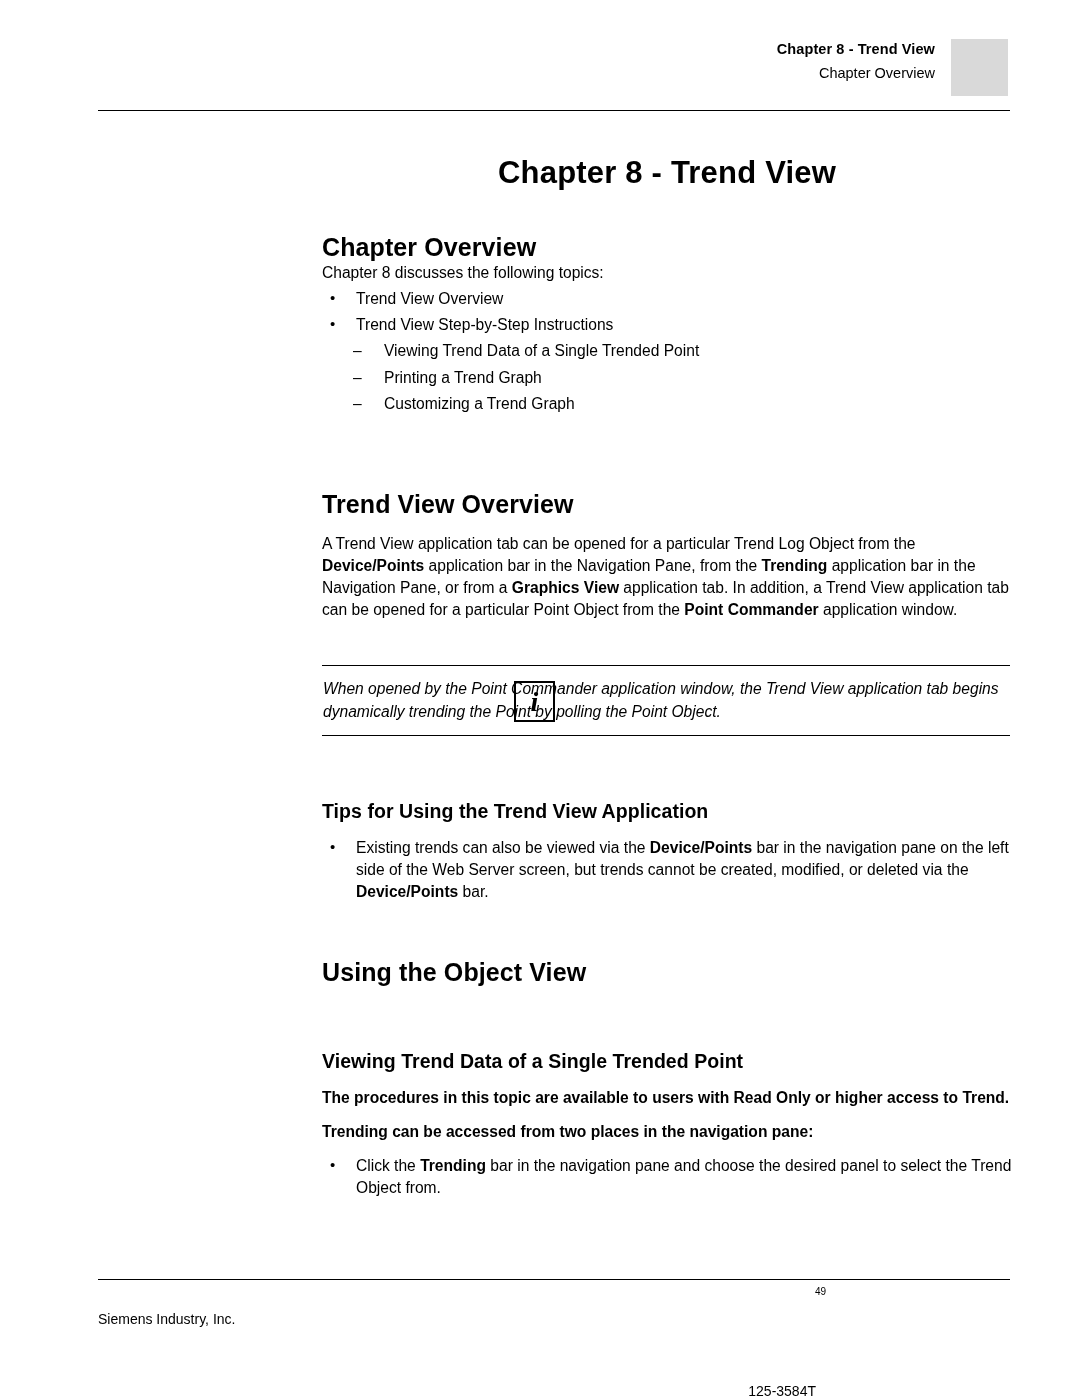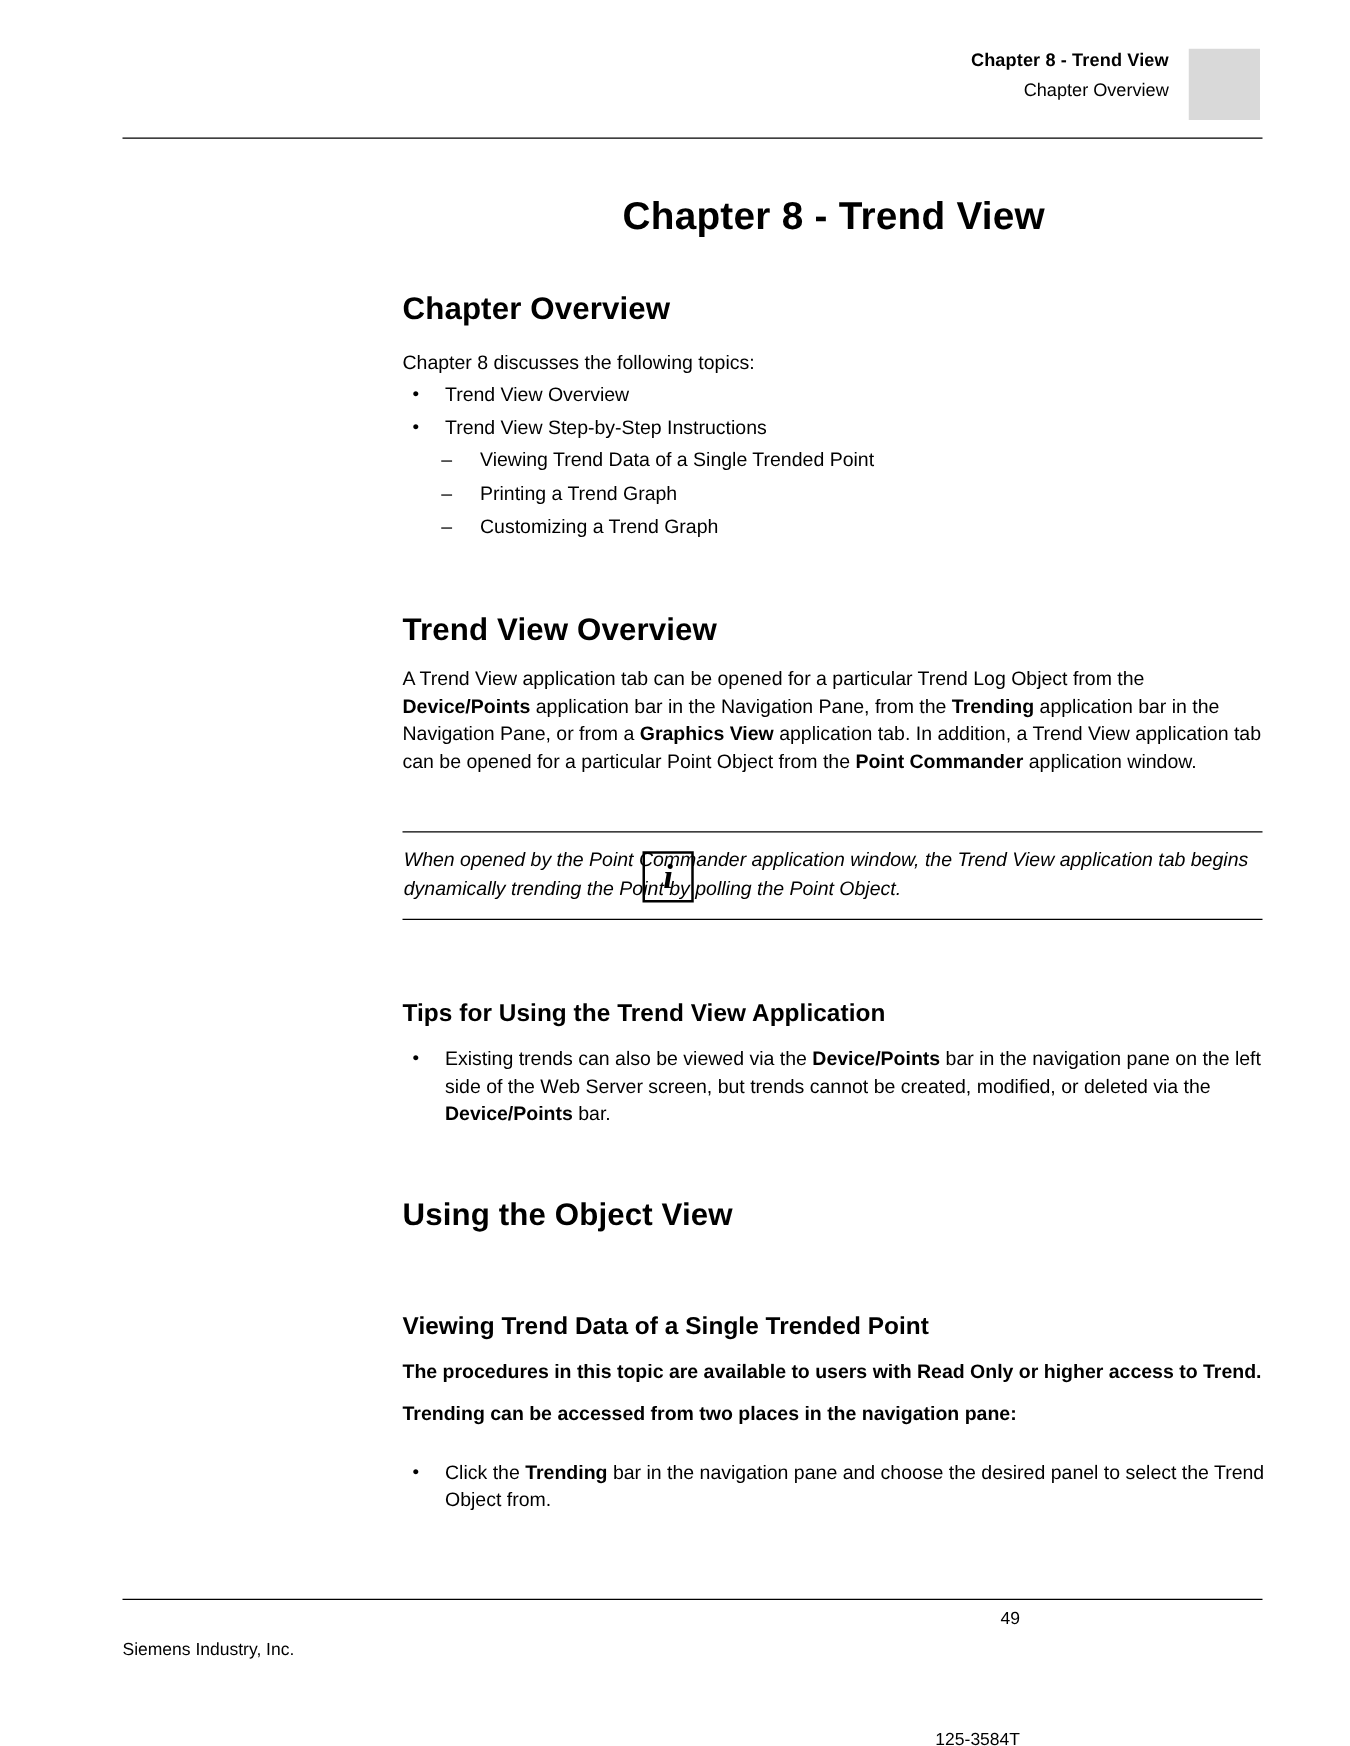--- a/index.html
+++ b/index.html
@@ -94,21 +94,21 @@
     font-size: 19.5px;
     font-weight: bold;
     letter-spacing: 0.05px;
   }
   p, li, div.body-text {
     font-size: 15.6px;
     line-height: 1.42;
   }
 
   .sec-chapter-overview { position: absolute; left: 0; top: 233px; width: 690px; }
-  .sec-chapter-overview .intro { margin: 18px 0 0 0; }
+  .sec-chapter-overview .intro { margin: 0 0 0 0; }
 
   ul.bullets {
     list-style: none;
     margin: 3px 0 0 0;
     padding: 0;
   }
   ul.bullets > li {
     position: relative;
     padding-left: 34px;
     margin-top: 4px;
@@ -176,36 +176,36 @@
   }
 
   .sec-tips { position: absolute; left: 0; top: 800px; width: 690px; }
   .sec-tips ul.bullets { margin-top: 14px; }
 
   .sec-using { position: absolute; left: 0; top: 958px; width: 690px; }
 
   .sec-viewing { position: absolute; left: 0; top: 1050px; width: 690px; }
   .sec-viewing p { margin: 14px 0 0 0; font-weight: bold; }
   .sec-viewing p.second { margin-top: 12px; }
-  .sec-viewing ul.bullets { margin-top: 25px; }
+  .sec-viewing ul.bullets { margin-top: 12px; }
 
   
   .footer-rule {
     position: absolute;
     left: 98px;
     top: 1279px;
     width: 912px;
     height: 1px;
     background: #000000;
   }
   .page-number {
     position: absolute;
-    right: 72px;
+    right: 62px;
     top: 1286px;
-    font-size: 14px;
+    font-size: 10px;
     text-align: center;
   }
   .footer-left {
     position: absolute;
     left: 98px;
     top: 1311px;
     font-size: 14px;
   }
   .footer-right {
     position: absolute;

